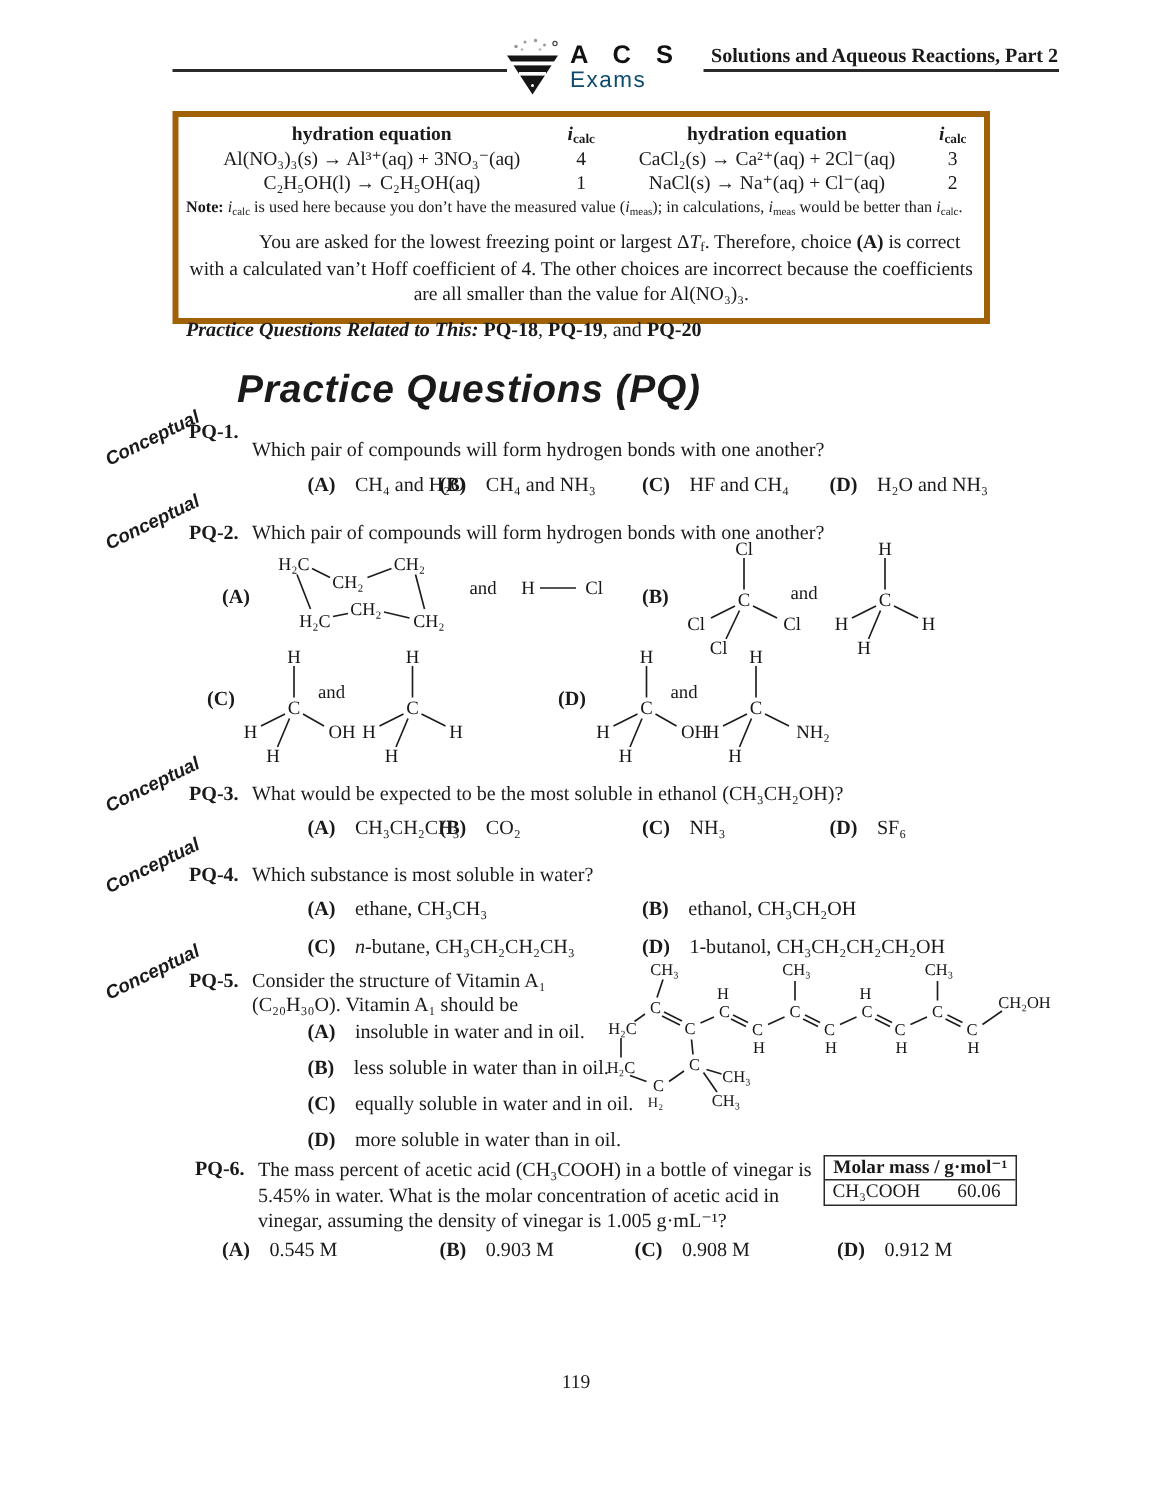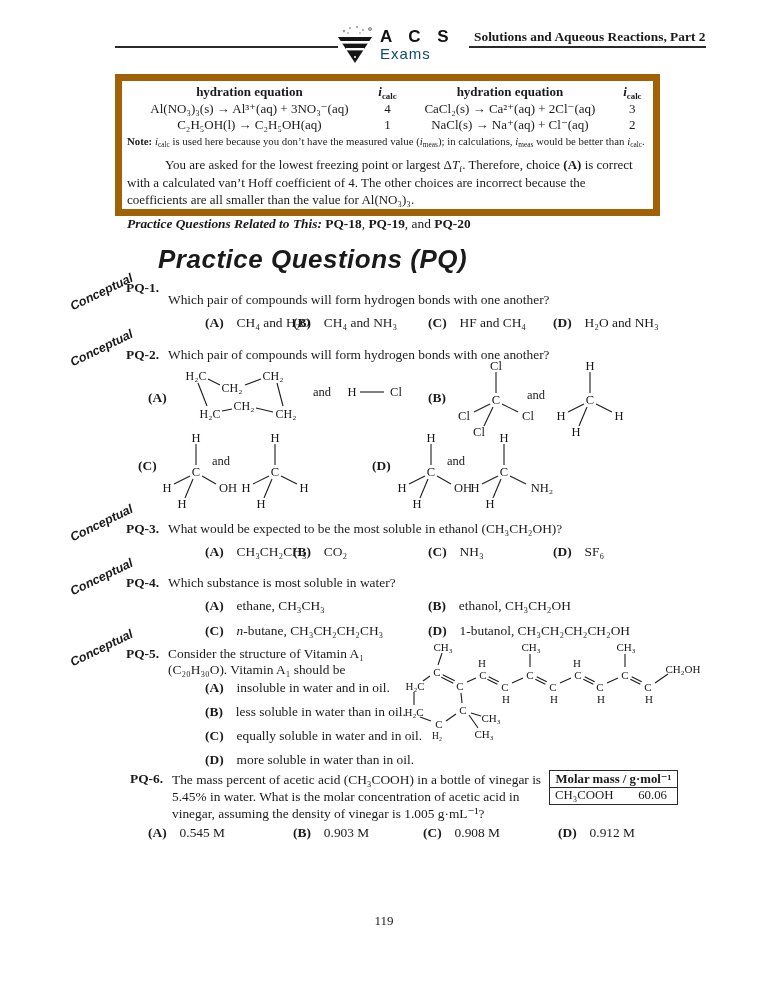--- a/index.html
+++ b/index.html
@@ -13,29 +13,29 @@
   
   .rule{position:absolute; background:#2a2a2a; height:1.5px;}
   .brand-acs{position:absolute; font-family:"Liberation Sans","DejaVu Sans",sans-serif;
     font-size:17px; letter-spacing:6px; color:#111;font-weight:bold;}
   .brand-exams{position:absolute; font-family:"Liberation Sans","DejaVu Sans",sans-serif;
     font-size:15px; letter-spacing:1px; color:#0c4a6e;}
   .header-title{position:absolute; font-weight:bold; font-size:13.4px;}
   
   .answer-box{
     position:absolute; left:115px; top:74px; width:545px; height:142px;
-    border:7px solid #a16207; padding:3px 5px; box-sizing:border-box;
+    border:4px solid #a16207; padding:3px 5px; box-sizing:border-box;
   }
   .htable{display:grid; grid-template-columns:47% 6% 41% 6%; font-size:13px; line-height:1.22;}
   .htable .c{text-align:center;}
   .hb{font-weight:bold;}
   .isub{font-size:0.68em; vertical-align:-0.3em;}
   .note{font-size:10.8px; white-space:nowrap; overflow:hidden; margin-top:2px;}
   .note i{font-size:10.8px;}
-  .para{margin-top:8px; font-size:13px; line-height:1.28; text-indent:38px;}
+  .para{margin-top:8px; font-size:13px; line-height:1.28; text-indent:38px;text-align:center;}
   .related{margin-top:7px; font-size:13.4px;}
   .related .lbl{font-weight:bold; font-style:italic;}
   .related .pq{font-weight:bold;}
   
   .section-heading{
     position:absolute; left:158px; top:244px;
     font-family:"Liberation Sans","DejaVu Sans",sans-serif;
     font-weight:bold; font-style:italic; font-size:26px; letter-spacing:0.5px;
   }
   

